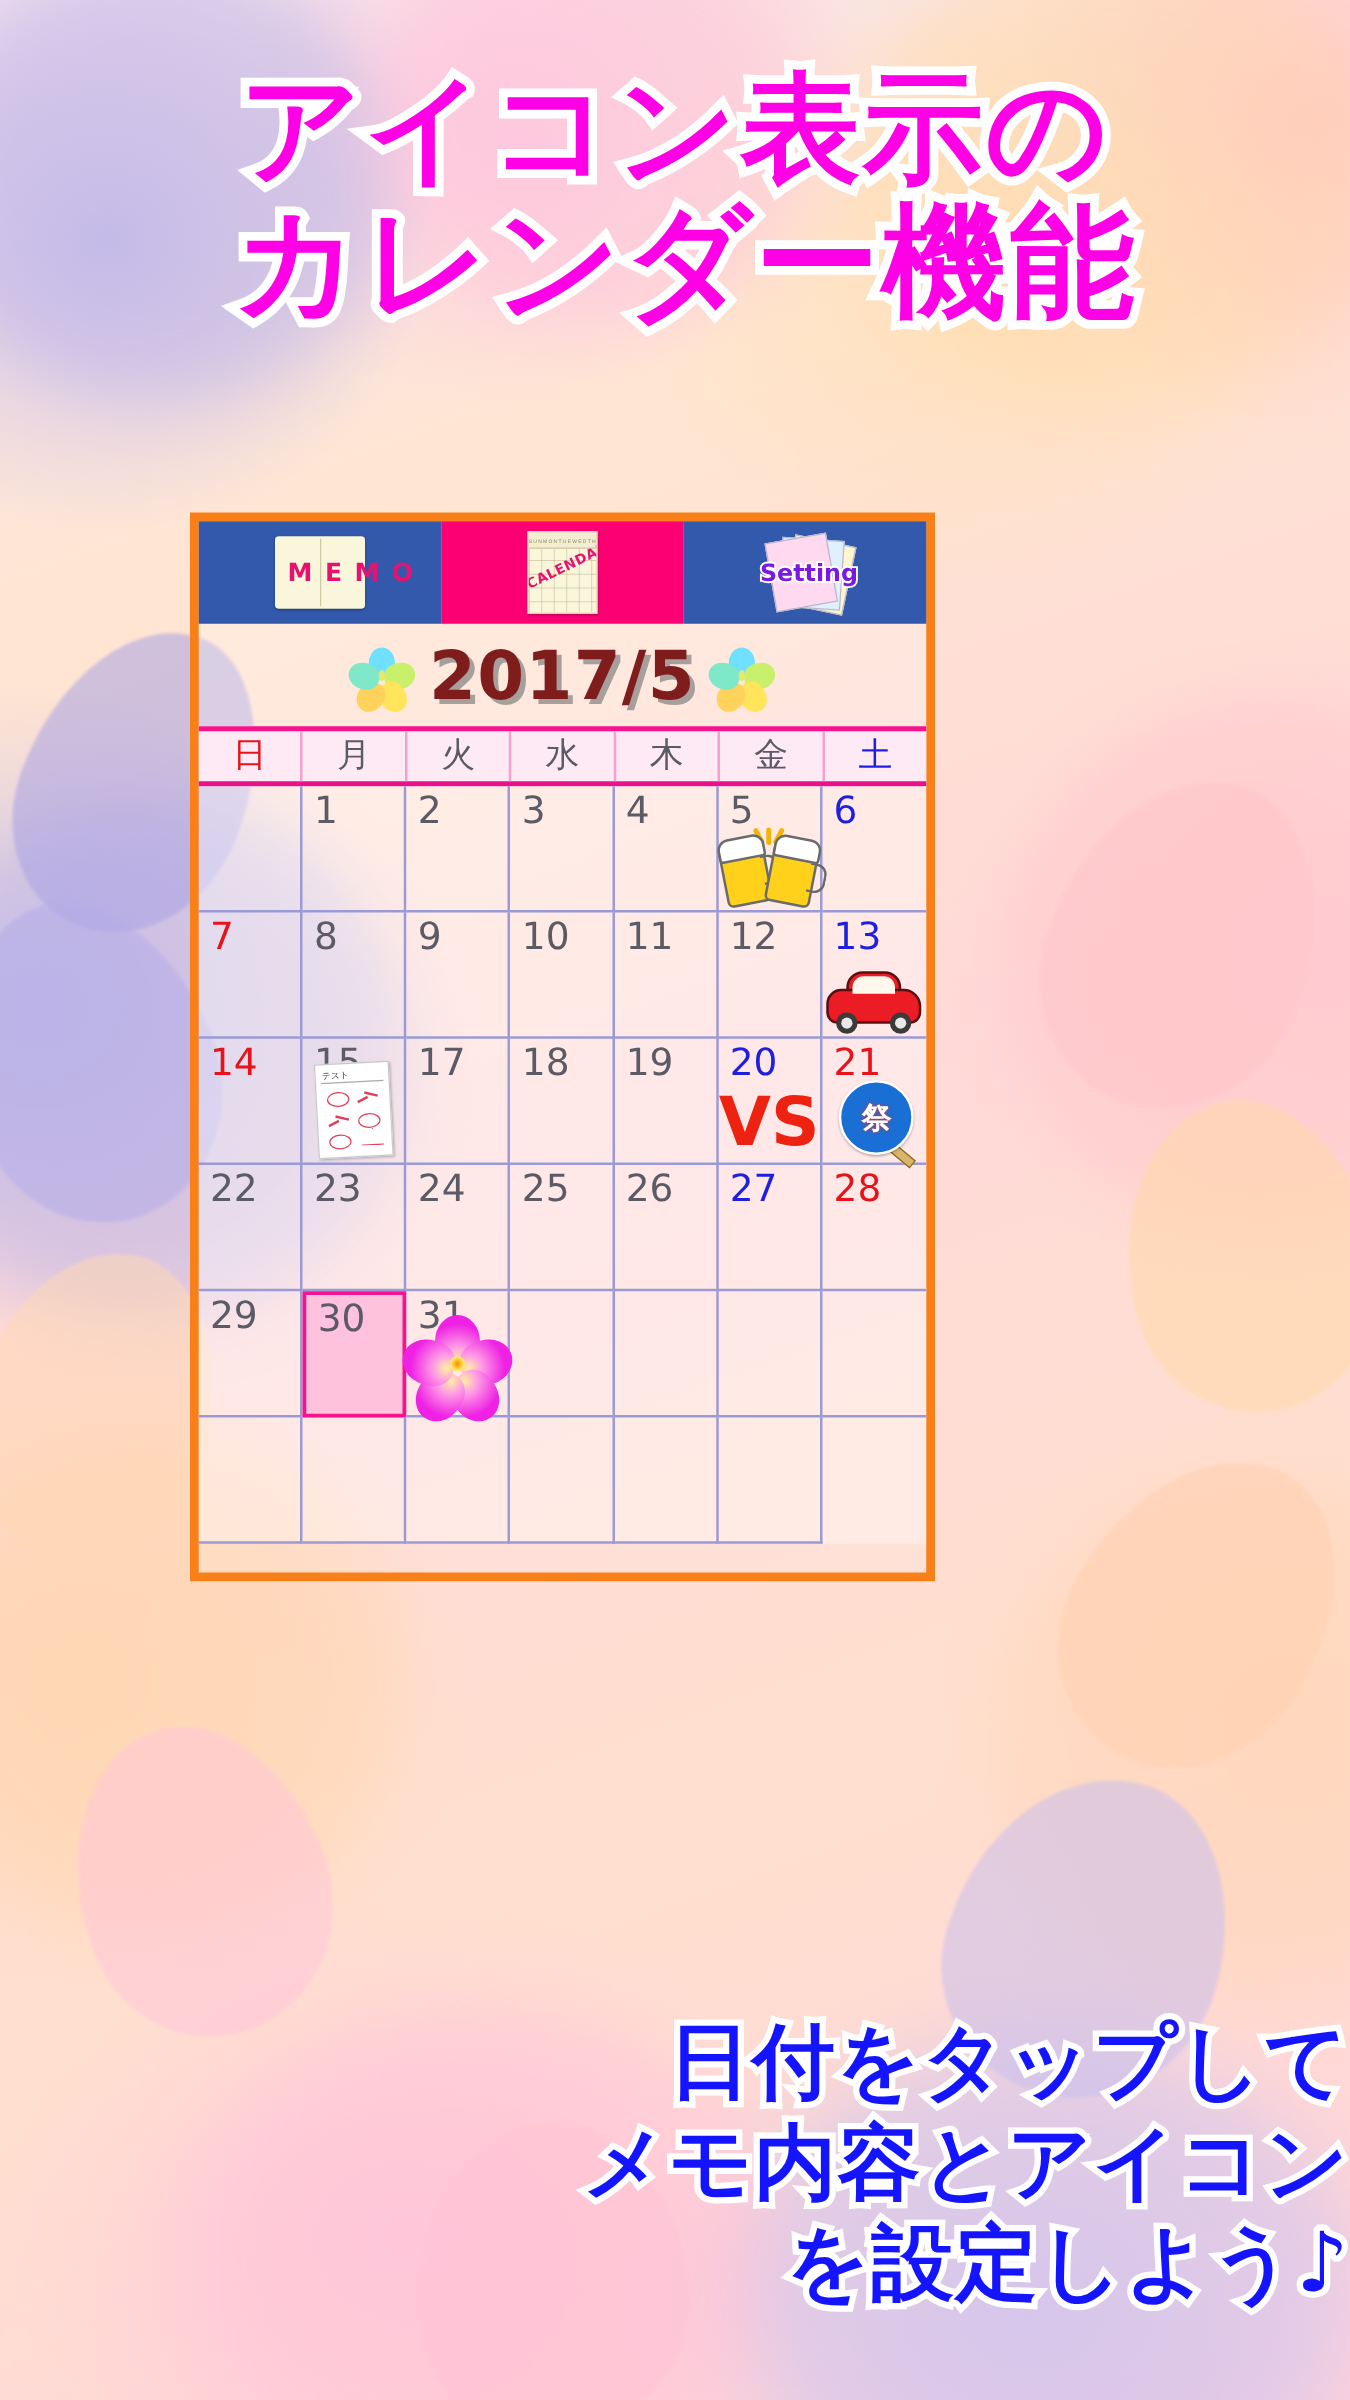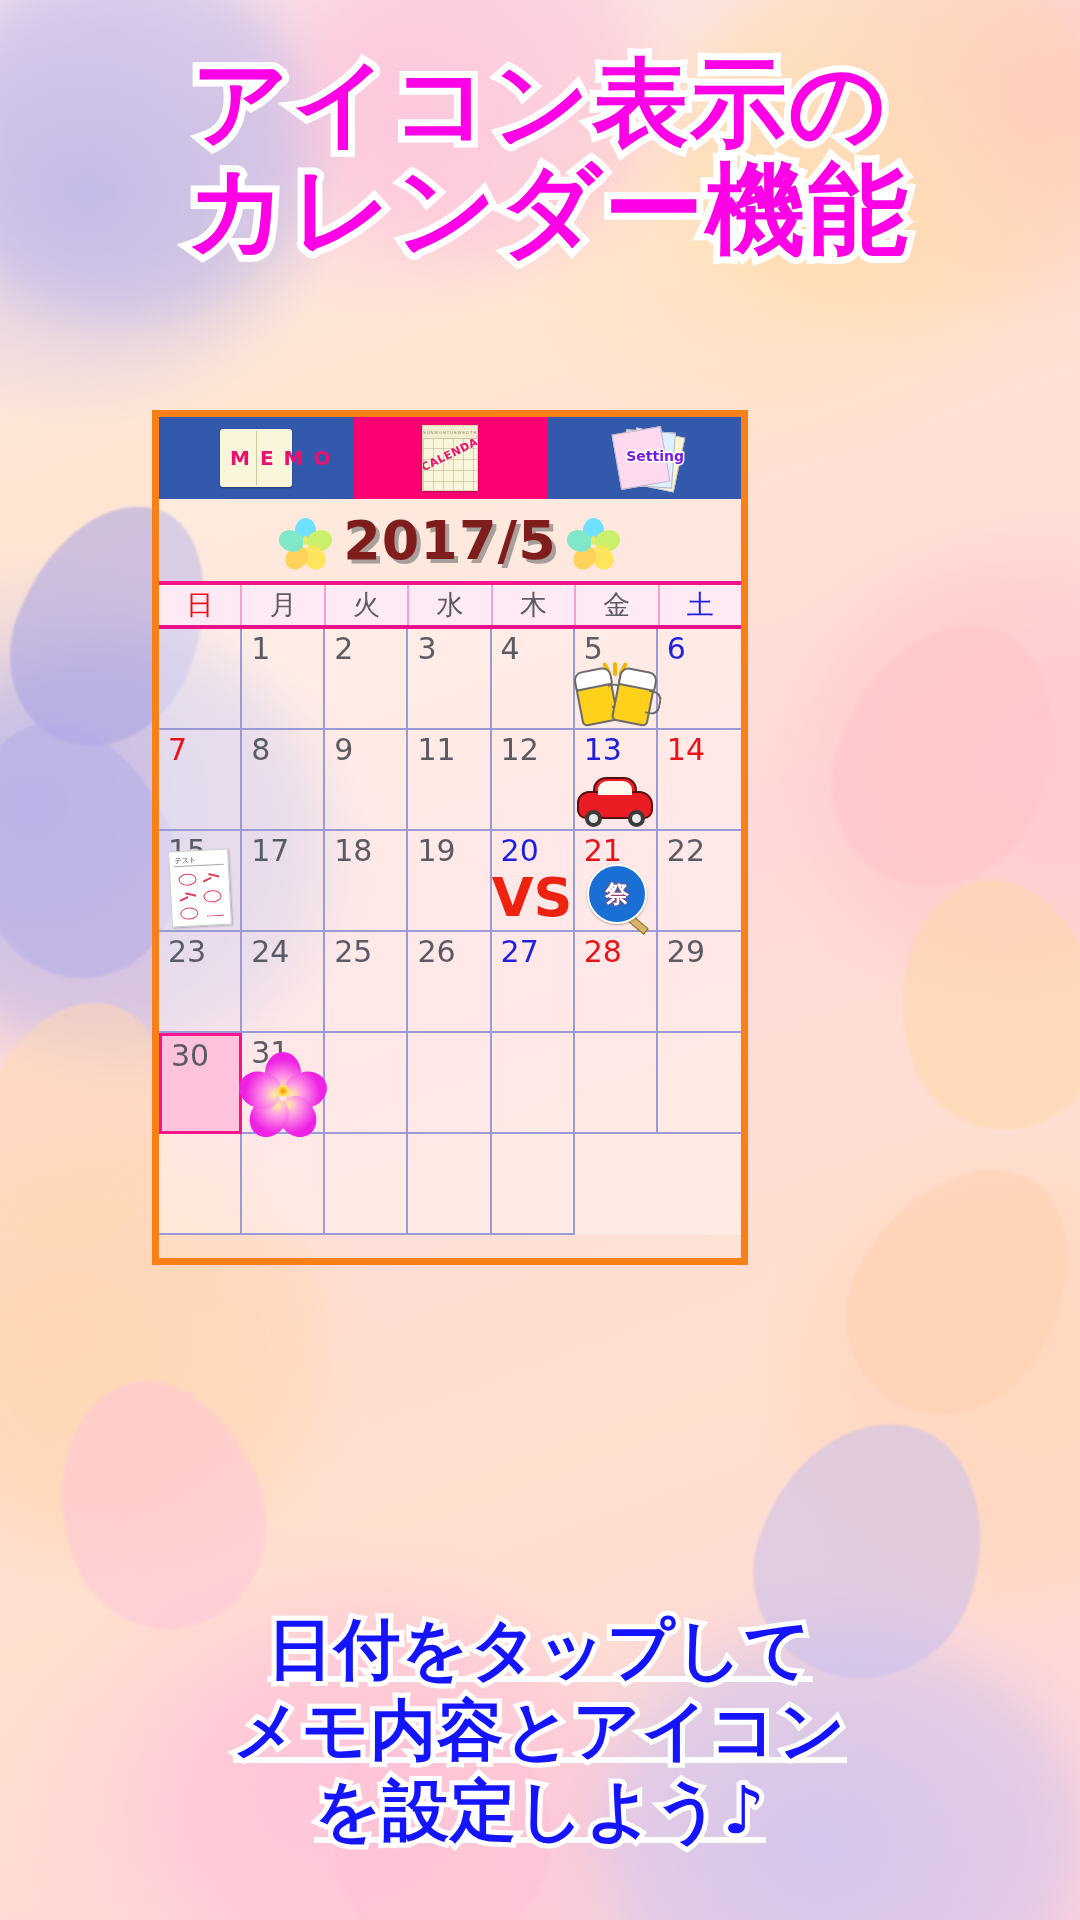--- a/index.html
+++ b/index.html
@@ -30,24 +30,24 @@
 
   
   .headline{position:absolute;left:0;right:0;top:52px;text-align:center;
     font-family:"DejaVu Sans",sans-serif;font-weight:bold;color:#ff00e6;
     font-size:96px;line-height:1.08;letter-spacing:2px;
     -webkit-text-stroke:14px #ffffff;paint-order:stroke fill;
     text-shadow:0 0 2px #fff;white-space:nowrap;}
   .headline .l2{display:block;font-size:100px;padding-left:16px;}
 
   
-  .caption{position:absolute;left:0;right:0;top:1610px;text-align:center;
+  .caption{position:absolute;left:0;right:0;top:1610px;text-align:right;
     font-family:"DejaVu Sans",sans-serif;font-weight:bold;color:#1414ff;
     font-size:66px;line-height:1.22;letter-spacing:1px;
-    -webkit-text-stroke:10px #ffffff;paint-order:stroke fill;white-space:nowrap;text-decoration:underline;}
+    -webkit-text-stroke:10px #ffffff;paint-order:stroke fill;white-space:nowrap;}
 
   
   #app{position:absolute;left:152px;top:410px;width:596px;height:855px;
        border:7px solid #f98019;box-sizing:border-box;background:rgba(255,255,255,.10);}
 
   
   .tabbar{display:flex;height:82px;}
   .tab{flex:1;display:flex;align-items:center;justify-content:center;position:relative;}
   .tab.memo,.tab.setting{background:#3359ac;}
   .tab.calendar{background:#fc0073;}
@@ -71,22 +71,22 @@
     display:flex;align-items:center;justify-content:space-around;}
   .ico-cal .w{position:absolute;left:-4px;top:22px;width:62px;text-align:center;
     transform:rotate(-26deg);font-family:"DejaVu Sans",sans-serif;font-weight:bold;
     color:#e8116f;font-size:11px;letter-spacing:.5px;}
 
   .ico-setting{position:relative;width:80px;height:60px;}
   .ico-setting i{position:absolute;display:block;width:48px;height:54px;border:1px solid #b9b9c9;}
   .ico-setting .c1{left:26px;top:4px;background:#fff6cf;transform:rotate(12deg);}
   .ico-setting .c2{left:20px;top:3px;background:#dff0ff;transform:rotate(4deg);}
   .ico-setting .c3{left:12px;top:2px;background:#ffd9ef;transform:rotate(-10deg);}
-  .ico-setting b{position:absolute;left:4px;top:20px;width:76px;text-align:right;
-    font-family:"DejaVu Sans",sans-serif;font-weight:bold;font-size:14px;color:#7a19e0;
+  .ico-setting b{position:absolute;left:4px;top:20px;width:76px;text-align:center;
+    font-family:"DejaVu Sans",sans-serif;font-weight:bold;font-size:19px;color:#7a19e0;
     -webkit-text-stroke:3px #ffffff;paint-order:stroke fill;}
 
   
   .monthbar{height:82px;display:flex;align-items:center;justify-content:center;gap:16px;
     background:rgba(255,255,255,.16);}
   .monthbar .mt{font-family:"DejaVu Sans",sans-serif;font-weight:bold;font-size:54px;
     color:#7f1d1d;text-shadow:4px 4px 0 rgba(120,120,120,.65);letter-spacing:1px;}
   .flower{width:42px;height:42px;position:relative;flex:none;}
   .flower i{position:absolute;width:21px;height:25px;border-radius:50% 50% 45% 45%;
     left:10px;top:-1px;transform-origin:50% 110%;}
@@ -349,20 +349,23 @@
       <div class="cell sun">
         <span class="d">7</span>
       </div>
       <div class="cell">
         <span class="d">8</span>
       </div>
       <div class="cell">
         <span class="d">9</span>
       </div>
       <div class="cell">
+        <span class="d">10</span>
+      </div>
+      <div class="cell">
         <span class="d">11</span>
       </div>
       <div class="cell">
         <span class="d">12</span>
       </div>
       <div class="cell sat">
         <span class="d">13</span>
         <div class="cic">
           <div class="car">
             <div class="top"></div>

